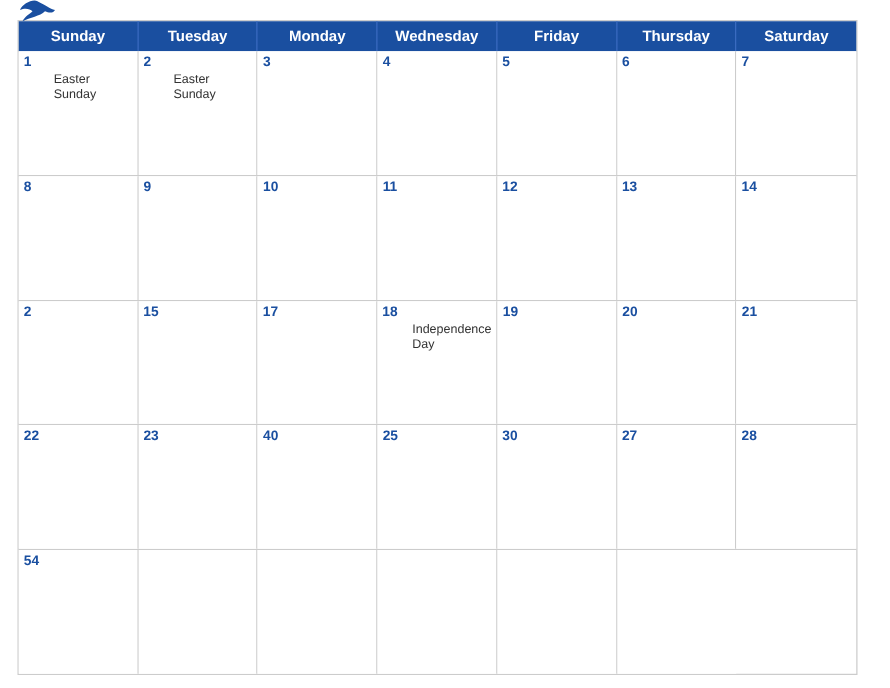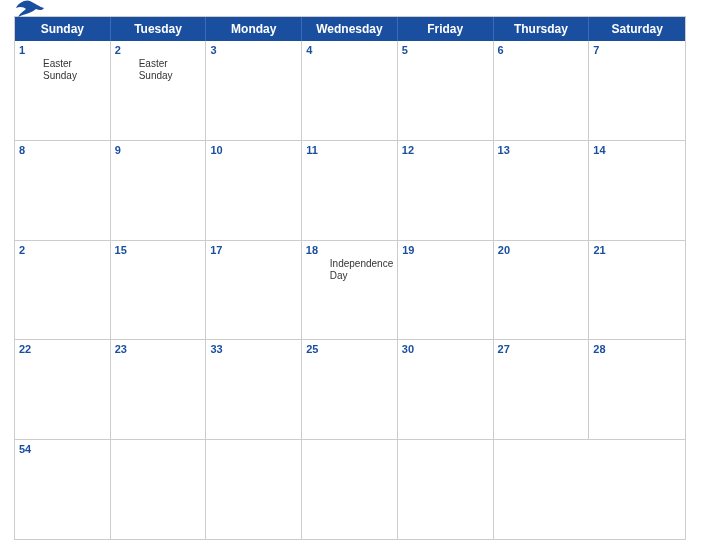--- a/index.html
+++ b/index.html
@@ -236,21 +236,21 @@
           </div>
         </div>
         <div class="cal-week">
           <div class="cal-cell">
             <div class="date-num">22</div>
           </div>
           <div class="cal-cell">
             <div class="date-num">23</div>
           </div>
           <div class="cal-cell">
-            <div class="date-num">33</div>
+            <div class="date-num">40</div>
           </div>
           <div class="cal-cell">
             <div class="date-num">25</div>
           </div>
           <div class="cal-cell">
             <div class="date-num">30</div>
           </div>
           <div class="cal-cell">
             <div class="date-num">27</div>
           </div>

